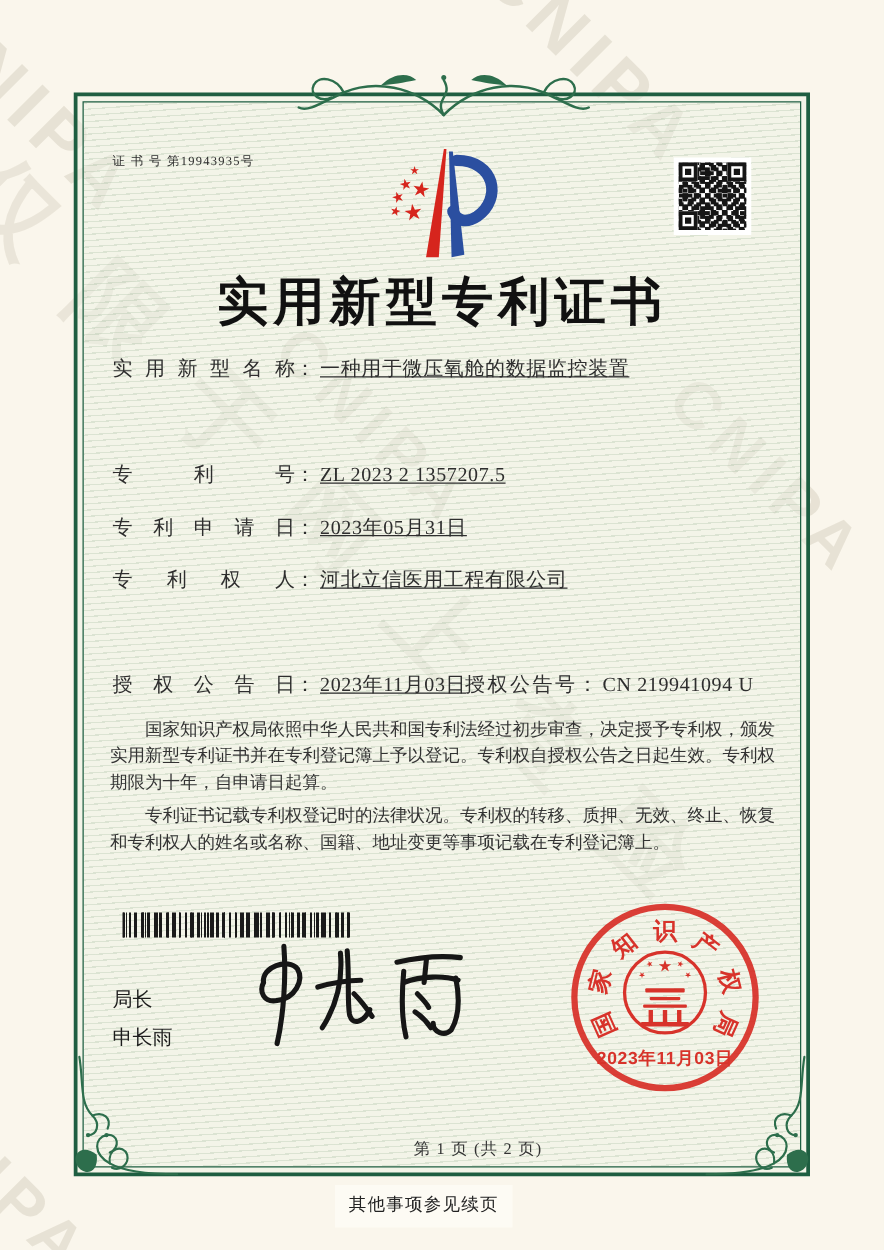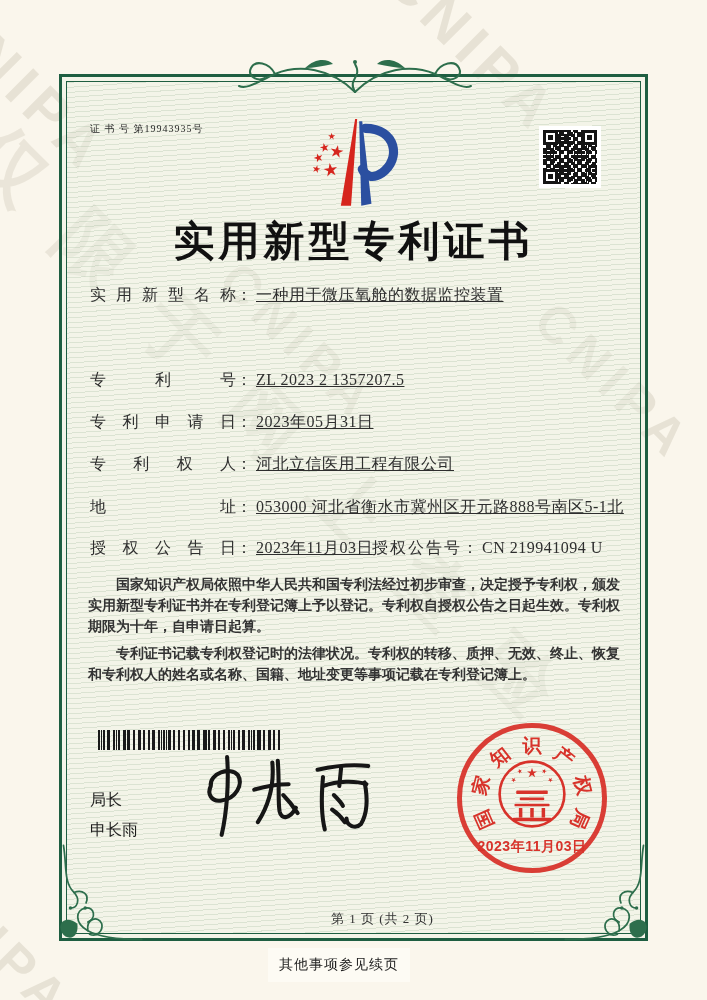--- a/index.html
+++ b/index.html
@@ -37,21 +37,21 @@
 
   
   .row{left:90px;width:540px;font-size:16px;color:#2e2e2e;white-space:nowrap;text-decoration:underline;}
   .flabel{display:inline-block;width:146px;text-align:justify;text-align-last:justify;vertical-align:bottom;}
   .sep{display:inline-block;margin-right:4px;}
   .fvalue{letter-spacing:.5px;}
   .pair2{position:absolute;left:282px;top:0;}
   .glabel{letter-spacing:2px;}
 
   
-  .paras{left:88px;top:574px;width:532px;font-size:14px;line-height:21px;color:#333;text-align:justify;font-weight:bold;}
+  .paras{left:88px;top:574px;width:532px;font-size:14px;line-height:21px;color:#333;text-align:justify;}
   .paras p{margin:0 0 6px 0;text-indent:2em;}
 
   
   .barcode{left:98px;top:730px;width:184px;height:20px;
      background:repeating-linear-gradient(90deg,#1a1a1a 0 2px,transparent 2px 5px),
                 repeating-linear-gradient(90deg,#1a1a1a 0 1px,transparent 1px 9px),
                 repeating-linear-gradient(90deg,transparent 0 3px,#1a1a1a 3px 4px,transparent 4px 13px);}
   .signer{left:90px;font-size:16px;color:#1c1c1c;font-family:"Liberation Sans","DejaVu Sans",sans-serif;}
   .sig{left:185px;top:748px;}
   .sr{position:absolute;opacity:0;pointer-events:none;font-size:1px;}
@@ -168,23 +168,20 @@
     <span class="flabel">实用新型名称</span><span class="sep">：</span><span class="fvalue">一种用于微压氧舱的数据监控装置</span>
   </div>
   <div class="content row" style="top:370px;">
     <span class="flabel">专利号</span><span class="sep">：</span><span class="fvalue">ZL 2023 2 1357207.5</span>
   </div>
   <div class="content row" style="top:412px;">
     <span class="flabel">专利申请日</span><span class="sep">：</span><span class="fvalue">2023年05月31日</span>
   </div>
   <div class="content row" style="top:454px;">
     <span class="flabel">专利权人</span><span class="sep">：</span><span class="fvalue">河北立信医用工程有限公司</span>
-  </div>
-  <div class="content row" style="top:497px;">
-    <span class="flabel">地址</span><span class="sep">：</span><span class="fvalue">053000 河北省衡水市冀州区开元路888号南区5-1北</span>
   </div>
   <div class="content row" style="top:538px;">
     <span class="flabel">授权公告日</span><span class="sep">：</span><span class="fvalue">2023年11月03日</span>
     <span class="pair2">
       <span class="glabel">授权公告号</span><span class="sep">：</span><span class="fvalue">CN 219941094 U</span>
     </span>
   </div>
 
   <div class="content paras">
     <p>国家知识产权局依照中华人民共和国专利法经过初步审查，决定授予专利权，颁发实用新型专利证书并在专利登记簿上予以登记。专利权自授权公告之日起生效。专利权期限为十年，自申请日起算。</p>

